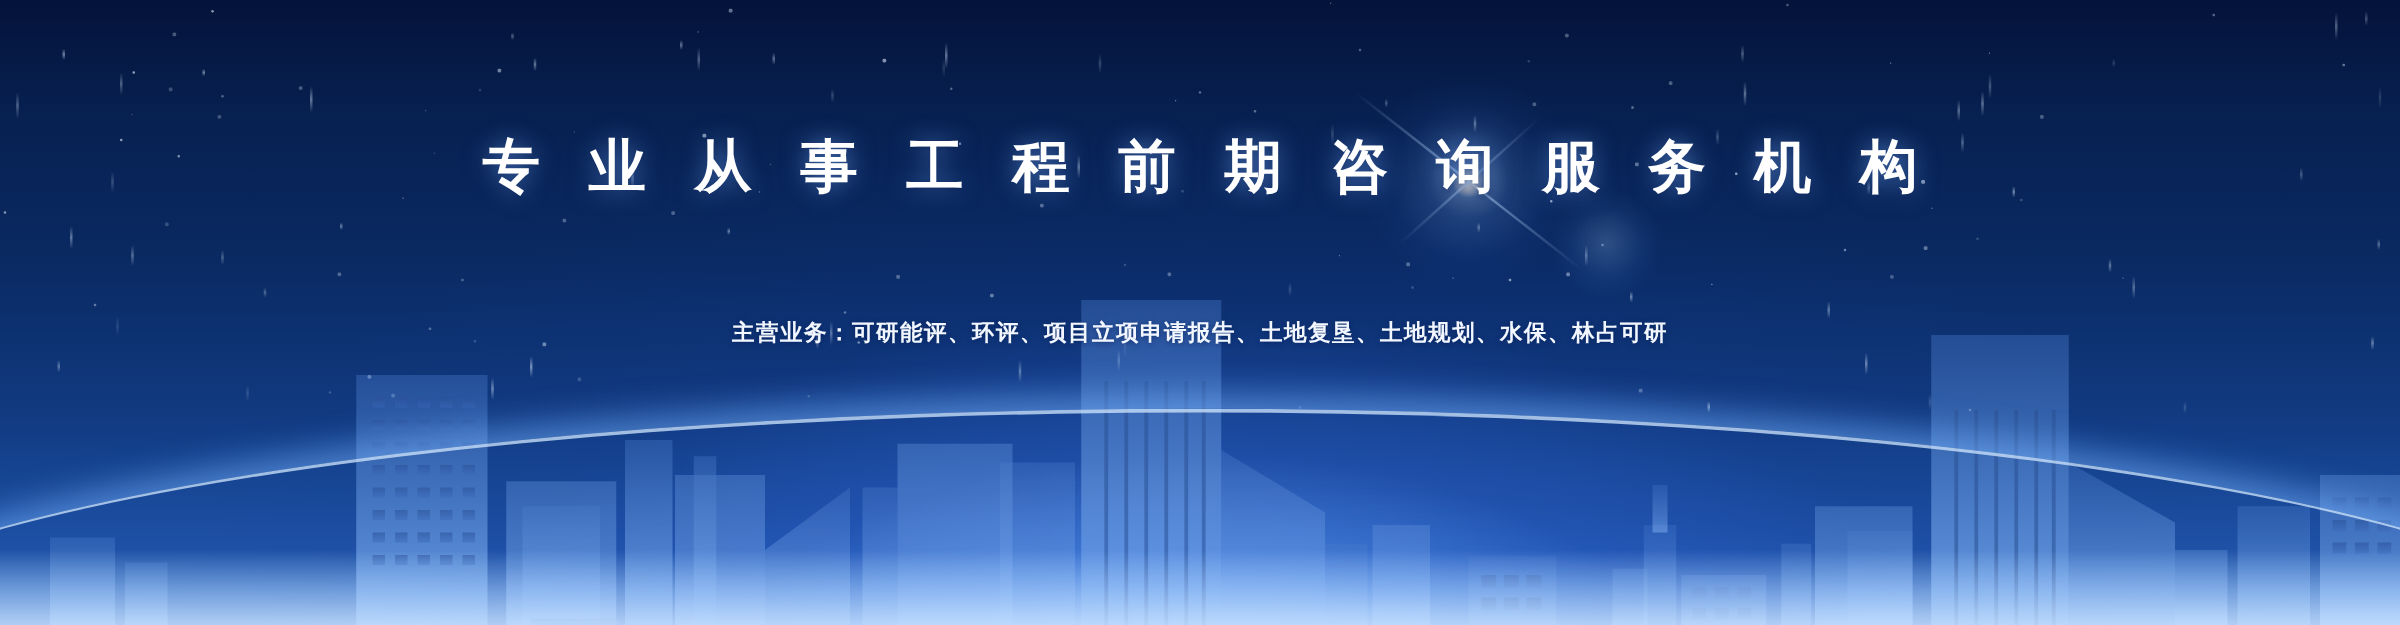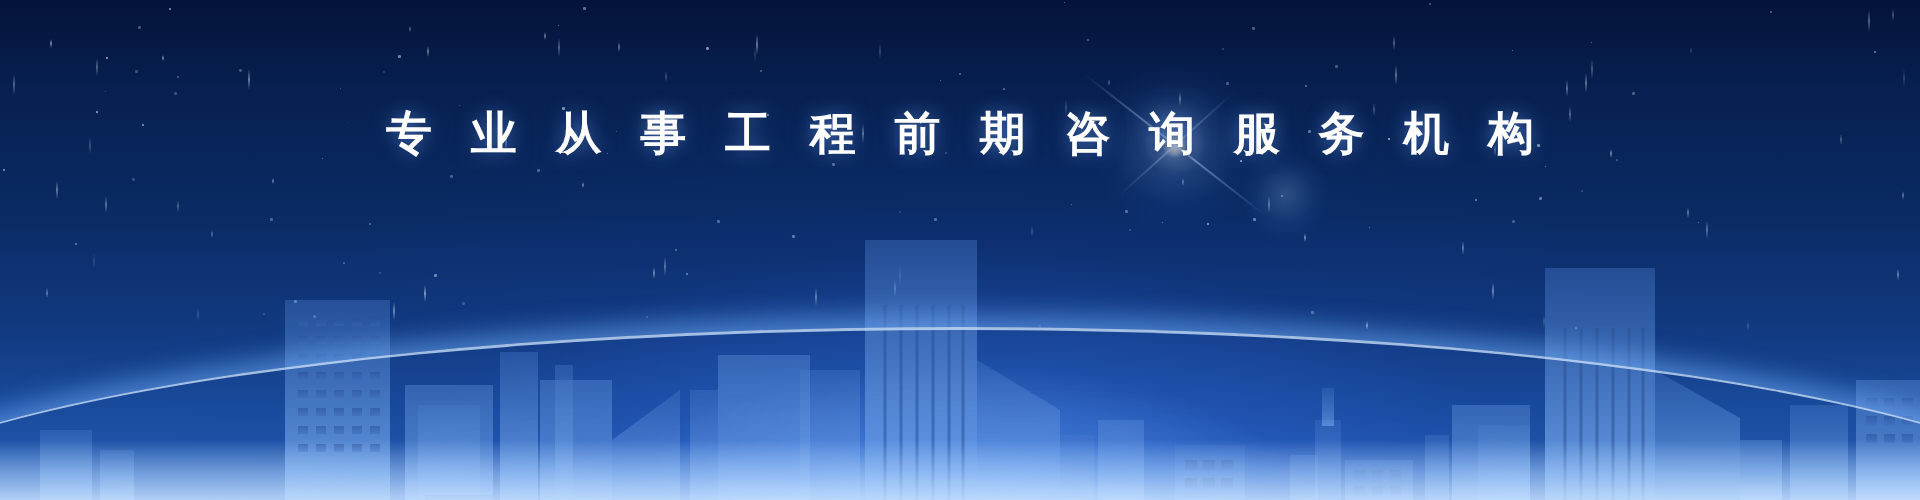--- a/index.html
+++ b/index.html
@@ -395,14 +395,15 @@
   </div>
 
   <div class="horizon"></div>
   <div class="horizon-line"></div>
   <div class="bottom-fade"></div>
 
   <div class="content">
     <div class="title">专 业 从 事 工 程 前 期 咨 询 服 务 机 构</div>
 
 
+    <div class="services">主营业务：可研能评、环评、项目立项申请报告、土地复垦、土地规划、水保、林占可研</div>
   </div>
 </div>
 
 </body></html>

